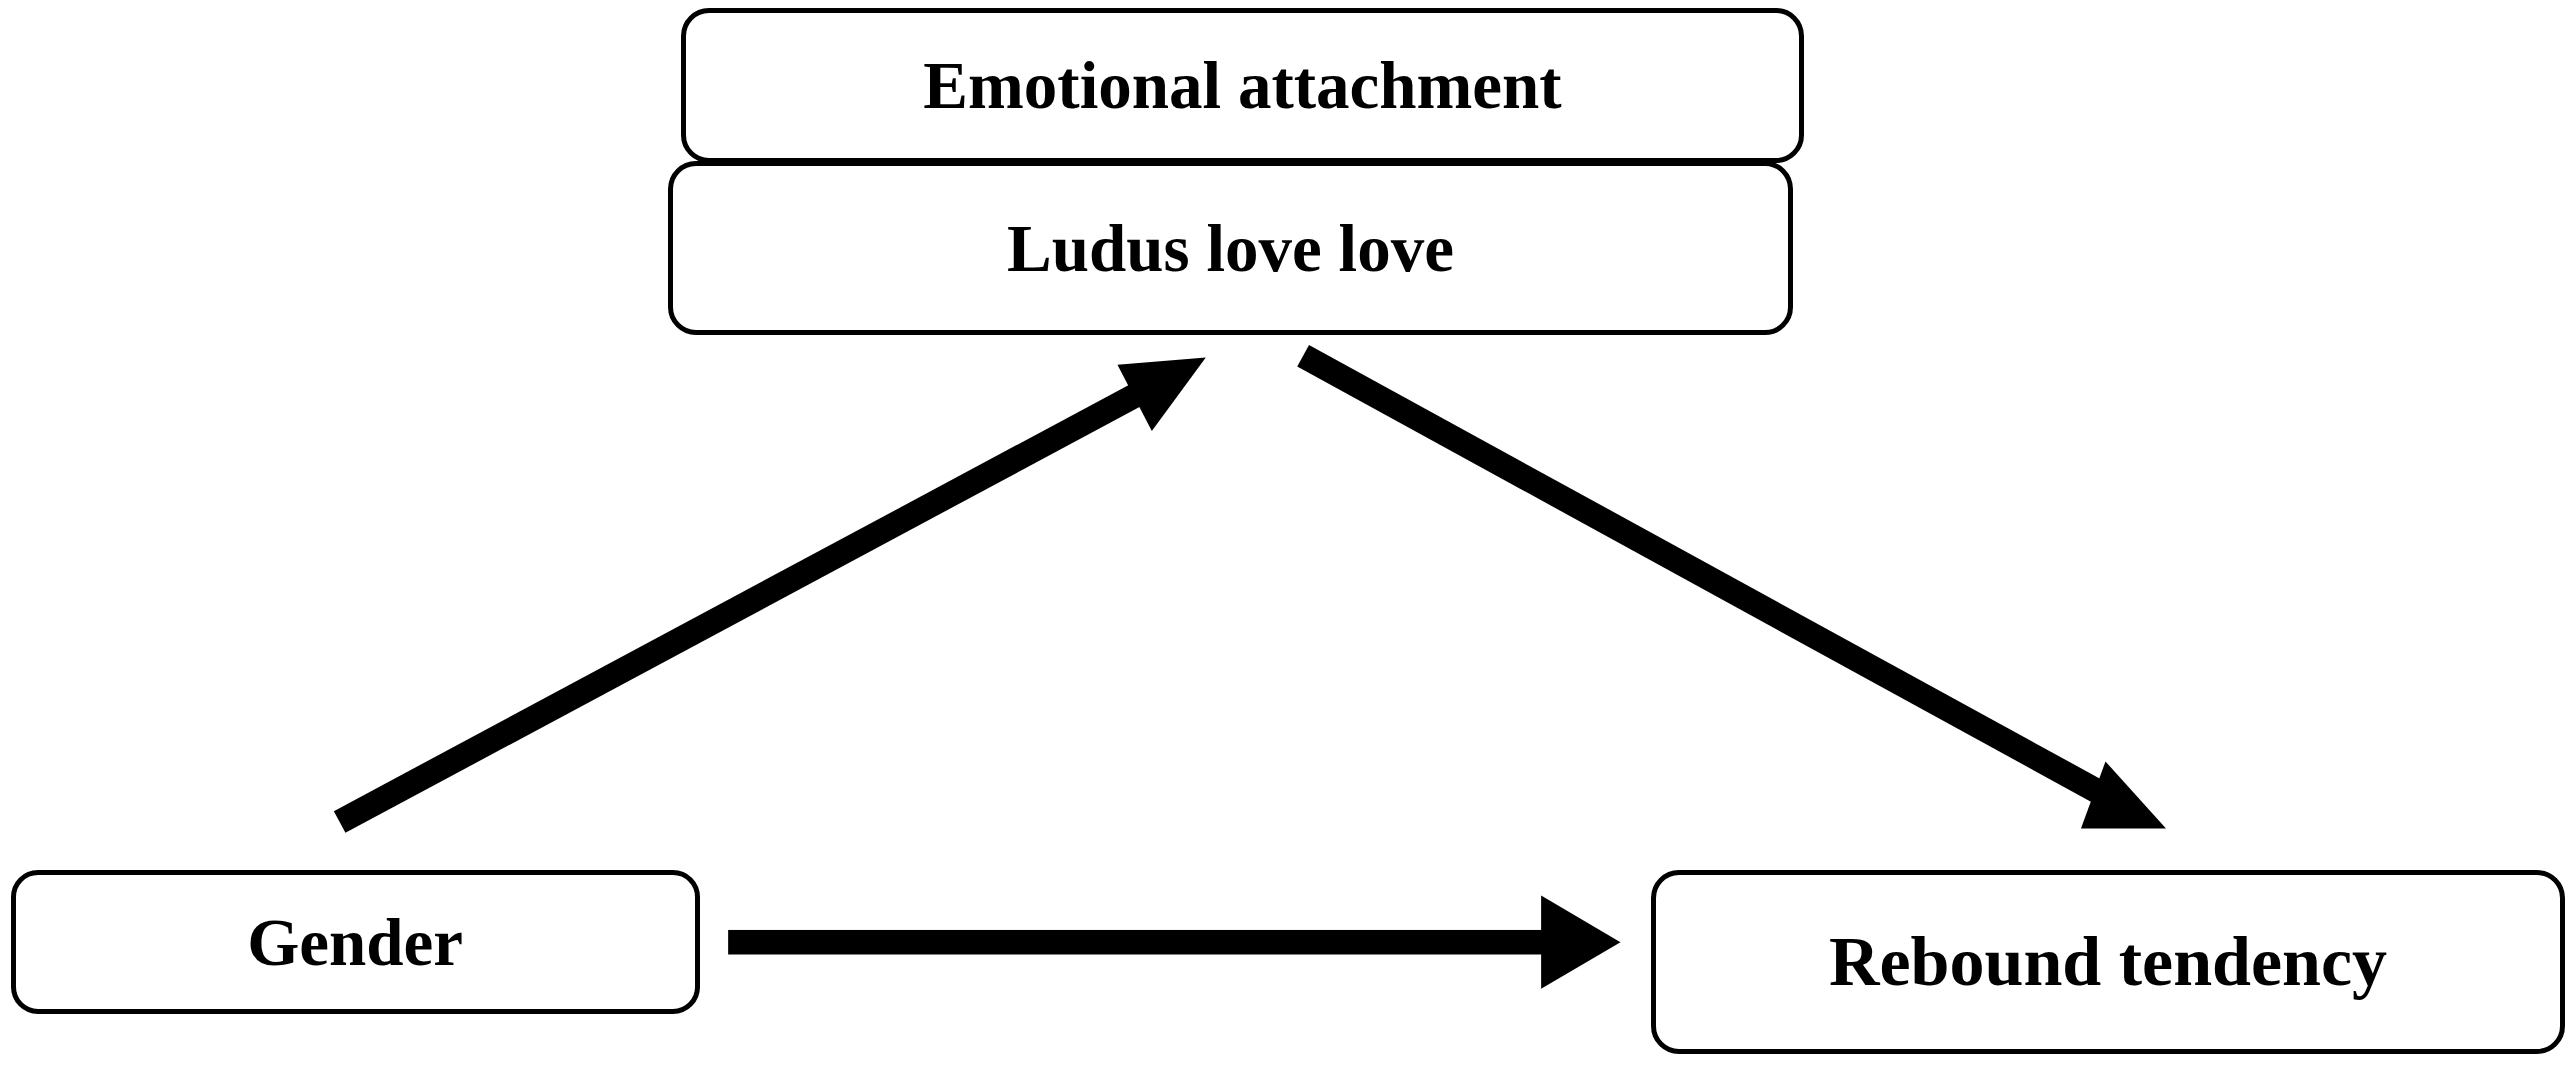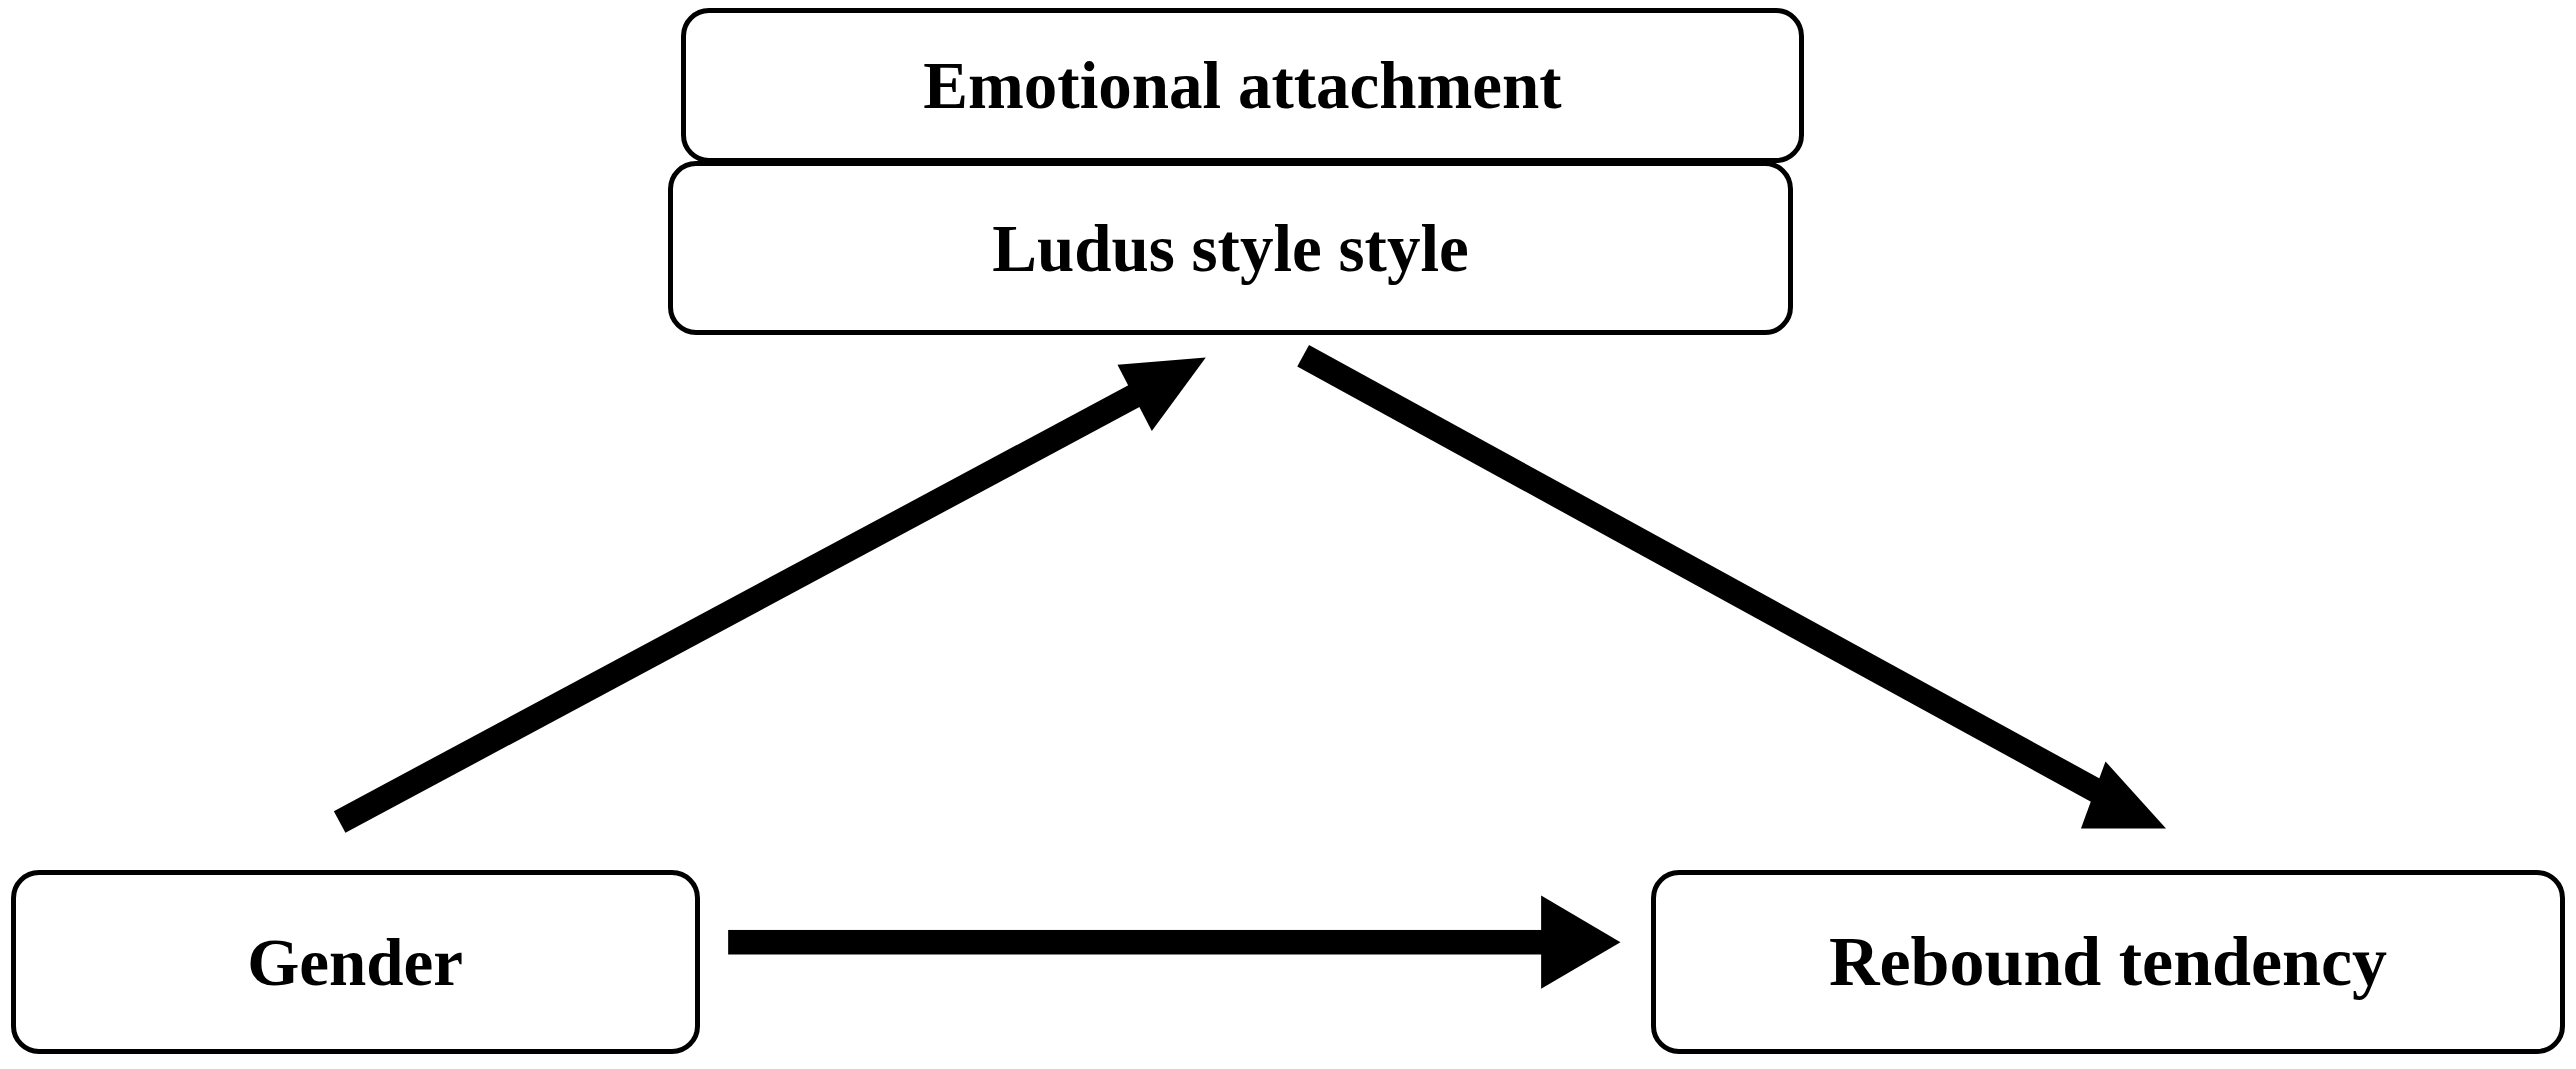--- a/index.html
+++ b/index.html
@@ -53,22 +53,23 @@
 
   #box-ludus-love-style {
     left: 668px;  top: 161px;
     width: 1125px; height: 174px;
     z-index: 5;
   }
   #box-ludus-love-style .node-label { font-size: 67px; }
 
   #box-gender {
     left: 10.6px;   top: 870px;
-    width: 689px; height: 184px;
+    width: 689px; height: 144px;
     z-index: 6;
+    border-radius: 27px;
   }
   #box-gender .node-label { font-size: 67px; }
 
   #box-rebound-tendency {
     left: 1651px; top: 870px;
     width: 914px; height: 184px;
     z-index: 6;
   }
   #box-rebound-tendency .node-label { font-size: 70px; }
 </style>
@@ -93,21 +94,21 @@
       <rect x="890" y="1137" width="1000" height="30" fill="#000000"></rect>
       <polygon points="1981,1152 1884,1095 1884,1209" fill="#000000"></polygon>
     </g>
   </svg>
 
   <div class="node-box" id="box-emotional-attachment">
     <span class="node-label">Emotional attachment</span>
   </div>
 
   <div class="node-box" id="box-ludus-love-style">
-    <span class="node-label">Ludus style style</span>
+    <span class="node-label">Ludus love love</span>
   </div>
 
   <div class="node-box" id="box-gender">
     <span class="node-label">Gender</span>
   </div>
 
   <div class="node-box" id="box-rebound-tendency">
     <span class="node-label">Rebound tendency</span>
   </div>
 

